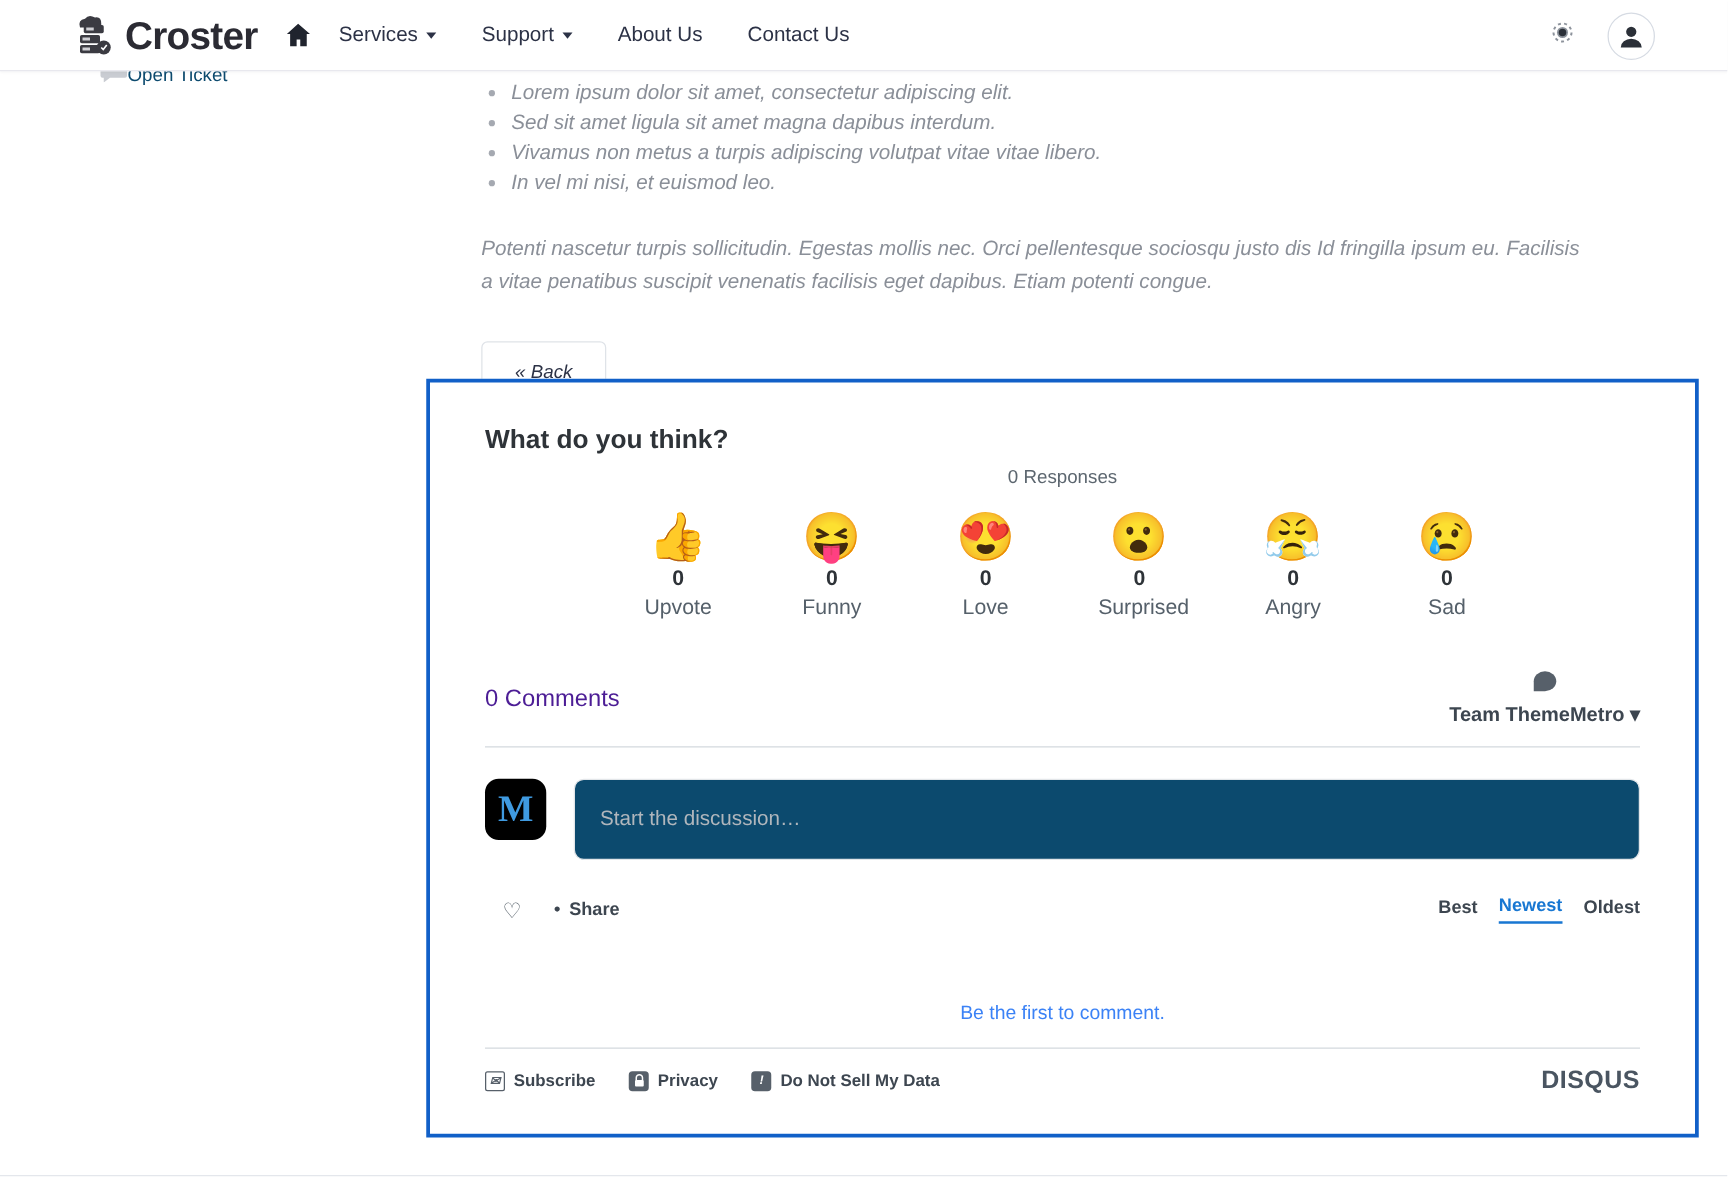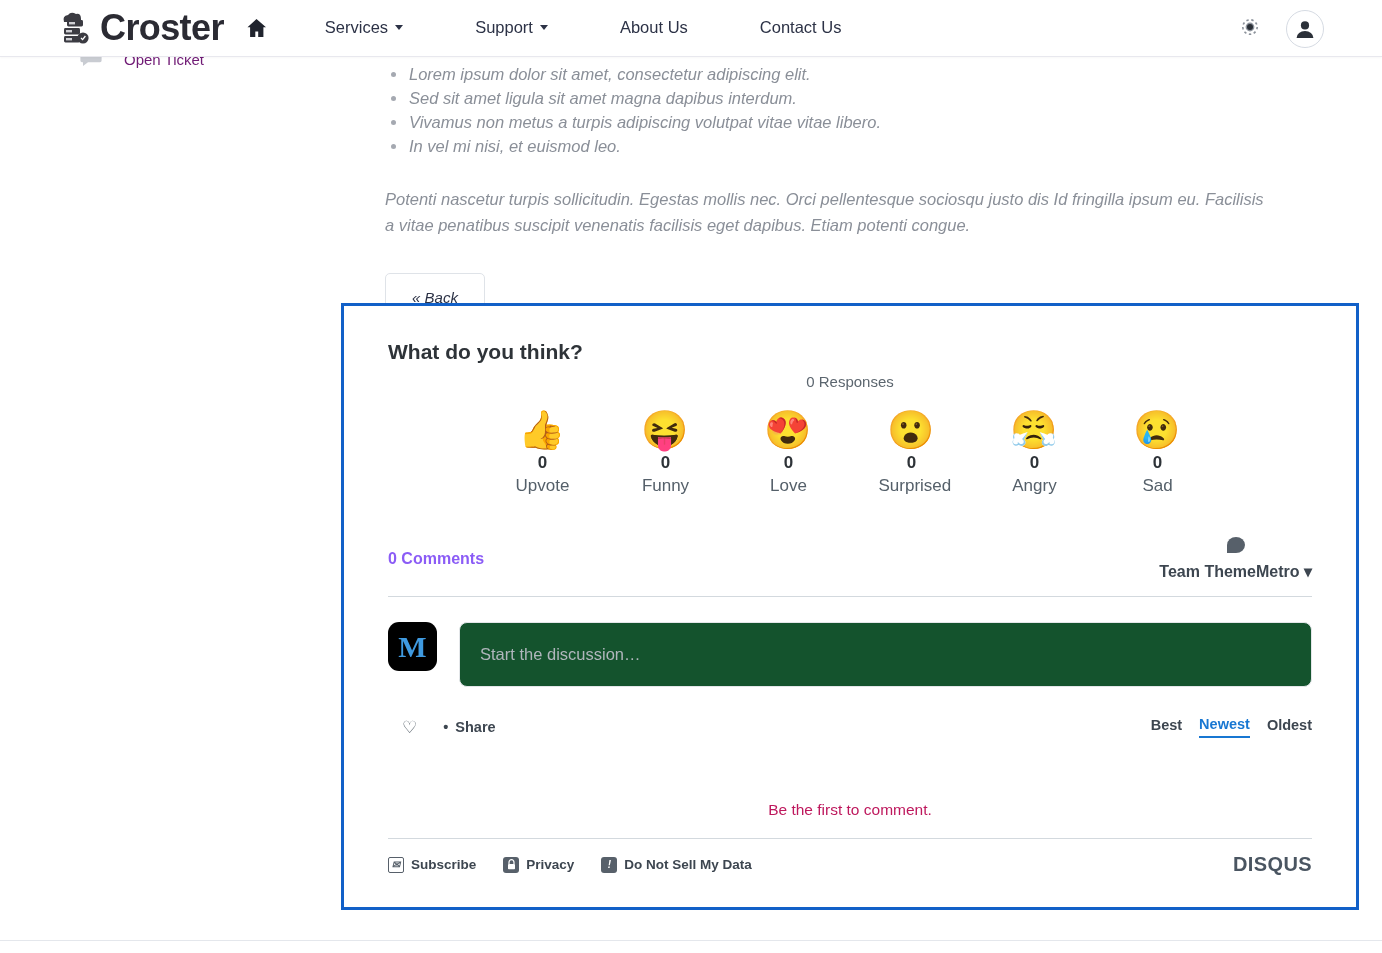--- a/index.html
+++ b/index.html
@@ -16,24 +16,24 @@
     position: absolute; top: 0; left: 0; right: 0; height: 57px;
     background: #ffffff;
     border-bottom: 1px solid #e8e8ee;
     display: flex; align-items: center;
     z-index: 40;
     box-shadow: 0 1px 2px rgba(0,0,0,0.03);
   }
   .brand { display: flex; align-items: center; margin-left: 58px; }
   .brand-icon { width: 40px; height: 34px; position: relative; margin-right: 2px; }
   .brand-name {
-    font-size: 36px; font-weight: bold; color: #2b2b33;
+    font-size: 31px; font-weight: bold; color: #2b2b33;
     letter-spacing: -0.6px; line-height: 1;
   }
-  .nav { display: flex; align-items: flex-start; margin-left: 14px; gap: 36px; }
+  .nav { display: flex; align-items: center; margin-left: 14px; }
   .nav-home { margin: 0 22px 0 8px; display: flex; align-items: center; }
   .nav-item {
     font-size: 16.5px; color: #2c3246; margin-right: 36px;
     display: flex; align-items: center; cursor: pointer; white-space: nowrap;
   }
   .caret {
     display: inline-block; margin-left: 7px;
     border-left: 4.5px solid transparent; border-right: 4.5px solid transparent;
     border-top: 5px solid #2c3246;
   }
@@ -43,22 +43,22 @@
   }
   .avatar-circle {
     width: 38px; height: 38px; border-radius: 50%;
     border: 1px solid #d6dbe3; display: flex;
     align-items: center; justify-content: center;
   }
 
   
   .sidebar-peek {
     position: absolute; left: 80px; top: 50px;
-    display: flex; align-items: center; gap: 22px;
-    color: #701a75; font-size: 15px; z-index: 5;
+    display: flex; align-items: center; gap: 0;
+    color: #0c4a6e; font-size: 15px; z-index: 5;
   }
 
   .content { position: absolute; left: 0; top: 57px; right: 0; font-style: italic; }
   .article { margin-left: 385px; width: 890px; padding-top: 5px; }
   ul.bullets { list-style: none; }
   ul.bullets li {
     position: relative; color: #8a8f98; font-size: 16.5px;
     line-height: 24px; margin-bottom: 0; padding-left: 24px;
   }
   ul.bullets li::before {
@@ -99,48 +99,48 @@
   .reaction .cnt {
     font-size: 17px; font-weight: bold; color: #2e3338; margin-top: 2px;
   }
   .reaction .lbl { font-size: 17px; color: #55606a; margin-top: 3px; }
 
   .cmt-head {
     display: flex; align-items: center; justify-content: space-between;
     margin-top: 41px; padding-bottom: 15px;
     border-bottom: 1px solid #d3d9de;
   }
-  .cmt-count { font-size: 16px; font-weight: bold; color: #8b5cf6; }
+  .cmt-count { font-size: 19px; font-weight: normal; color: #4c1d95; }
   .team { display: flex; align-items: center; gap: 9px;
           font-size: 16px; font-weight: bold; color: #3d4650; cursor: pointer; flex-direction: column; }
   .bubble { width: 18px; height: 16px; background: #57606a; border-radius: 50% 50% 50% 0; }
 
   .composer { display: flex; align-items: flex-start; gap: 22px; margin-top: 25px; }
   .dq-avatar {
     width: 49px; height: 49px; border-radius: 11px; background: #000;
     display: flex; align-items: center; justify-content: center;
     color: #3f9ae0; font-size: 30px; font-weight: bold;
     font-family: "Liberation Serif", serif; flex: 0 0 auto;
   }
   .composer-field {
     flex: 1; height: 65px; border: 1px solid #e3e6e9; border-radius: 8px;
     display: flex; align-items: center; padding: 0 20px;
-    color: #b0b6bc; font-size: 16.5px; background: #14532d; cursor: text;
+    color: #b0b6bc; font-size: 16.5px; background: #0c4a6e; cursor: text;
   }
 
   .tools { display: flex; align-items: center; margin-top: 29px; padding-left: 14px; }
   .heart { font-size: 17px; color: #5c666f; cursor: pointer; }
   .share { margin-left: 26px; font-size: 14.5px; font-weight: bold; color: #3d4650; cursor: pointer; }
   .share .dot { margin-right: 7px; }
   .sorts { margin-left: auto; display: flex; gap: 17px; align-items: center; }
   .sort { font-size: 14.5px; font-weight: bold; color: #3d4650; cursor: pointer; padding-bottom: 4px; }
   .sort.active { color: #1877d2; border-bottom: 2.5px solid #1877d2; text-align: center; }
 
   .empty {
-    text-align: center; color: #be185d; font-size: 15.5px; margin-top: 63px;
+    text-align: center; color: #3b82f6; font-size: 15.5px; margin-top: 63px;
   }
 
   .dq-footer {
     position: absolute; left: 44px; right: 44px; bottom: 31px;
     border-top: 1px solid #d3d9de; padding-top: 14px;
     display: flex; align-items: center;
   }
   .foot-link {
     display: flex; align-items: center; gap: 7px; margin-right: 27px;
     font-size: 13.5px; font-weight: bold; color: #3d4650; cursor: pointer;

